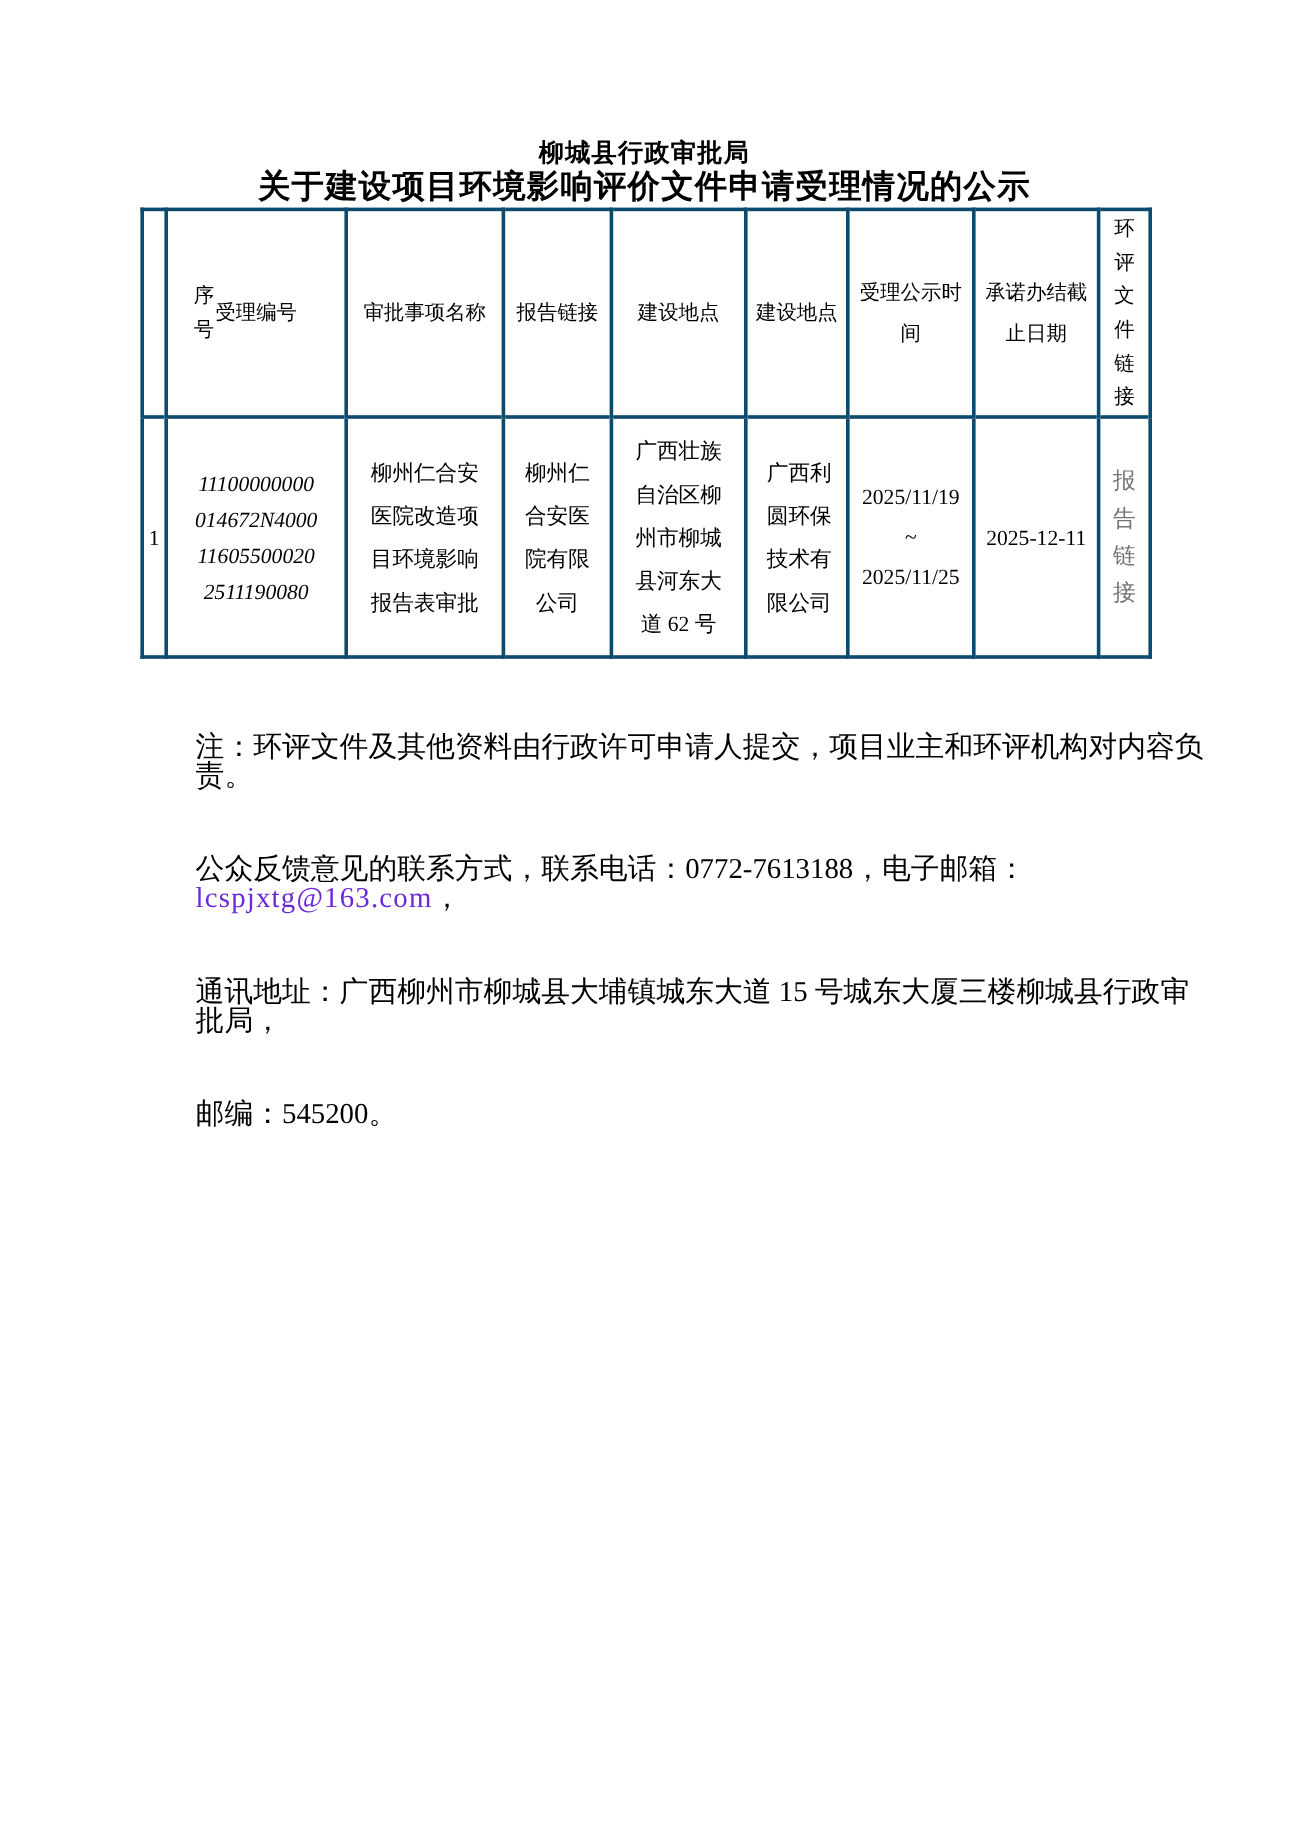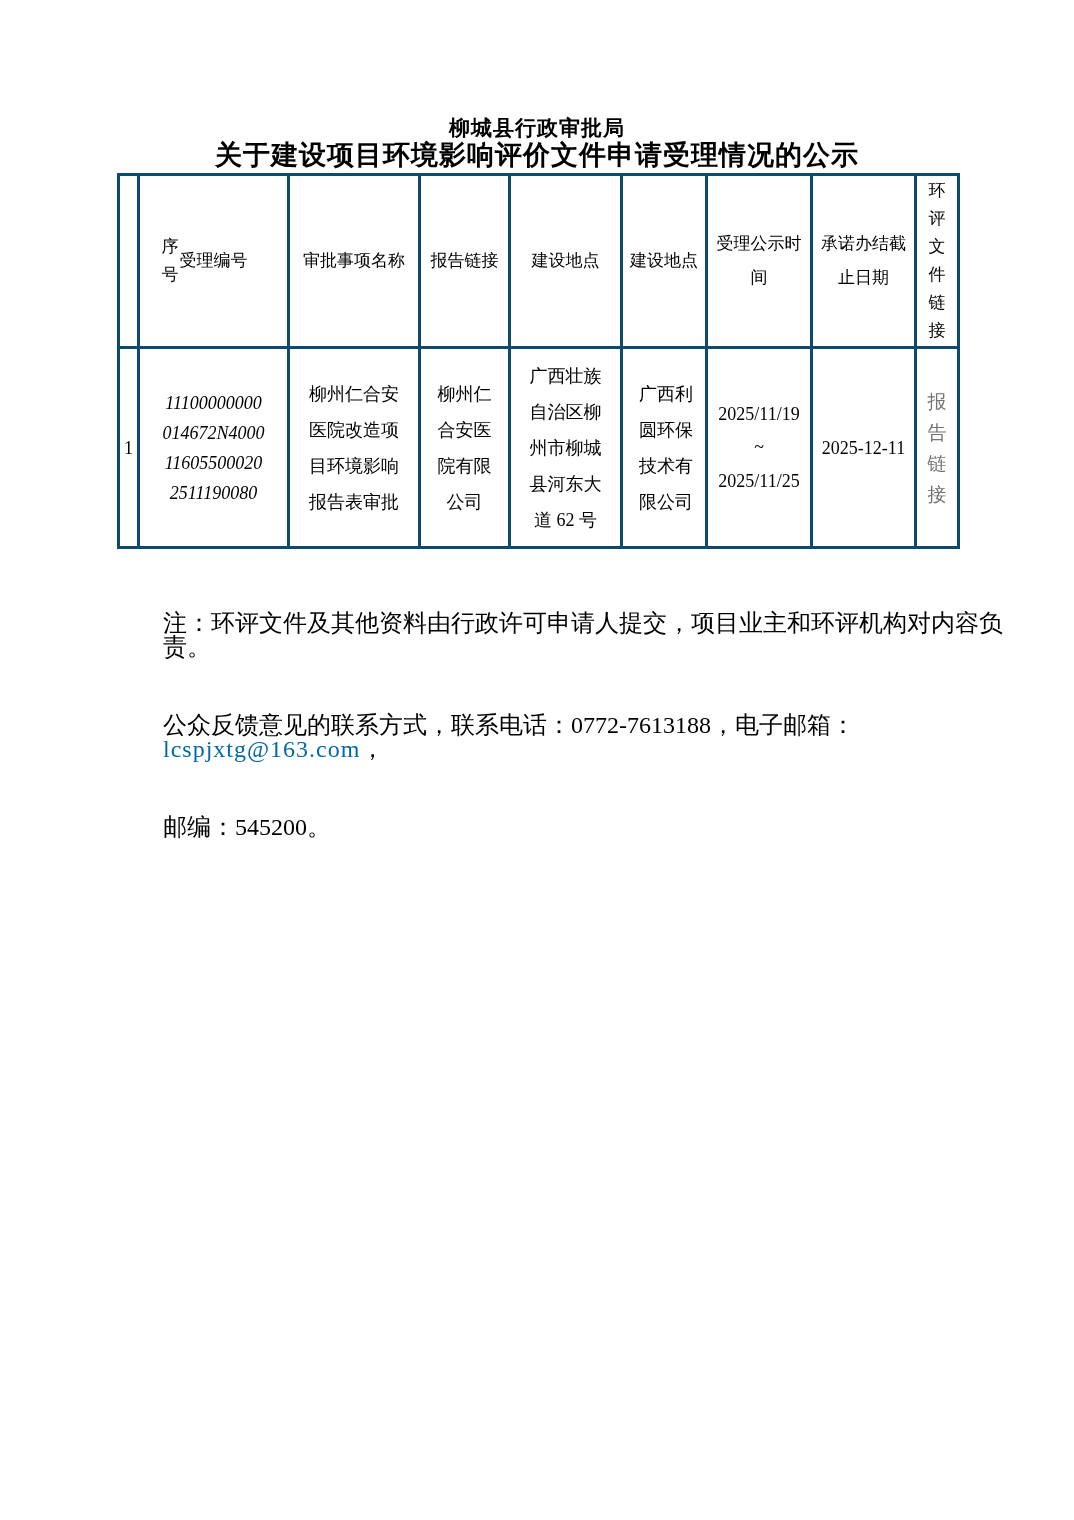--- a/index.html
+++ b/index.html
@@ -88,21 +88,21 @@
   
   .notes {
     margin: 62px 60px 0 163px;
     font-size: 24px;
   }
   .notes p {
     margin: 0 0 54px 0;
     line-height: 24px;
   }
   .email {
-    color: #0369a1;
+    color: #6d28d9;
     letter-spacing: 1px;
   }
 </style>
 </head>
 <body>
 
 <div class="page">
 
   <div class="title-block">
     <h1>柳城县行政审批局</h1>
@@ -169,16 +169,17 @@
         <td>
           <a href="#" class="report-link link-vert">报告链接</a>
         </td>
       </tr>
     </tbody>
   </table>
 
   <div class="notes">
     <p>注：环评文件及其他资料由行政许可申请人提交，项目业主和环评机构对内容负责。</p>
     <p><span>公众反馈意见的联系方式，联系电话：0772-7613188，电子邮箱：</span><span class="email">lcspjxtg@163.com</span><span>，</span></p>
+    <p>通讯地址：广西柳州市柳城县大埔镇城东大道 15 号城东大厦三楼柳城县行政审批局，</p>
     <p>邮编：545200。</p>
   </div>
 
 </div>
 
 </body></html>

